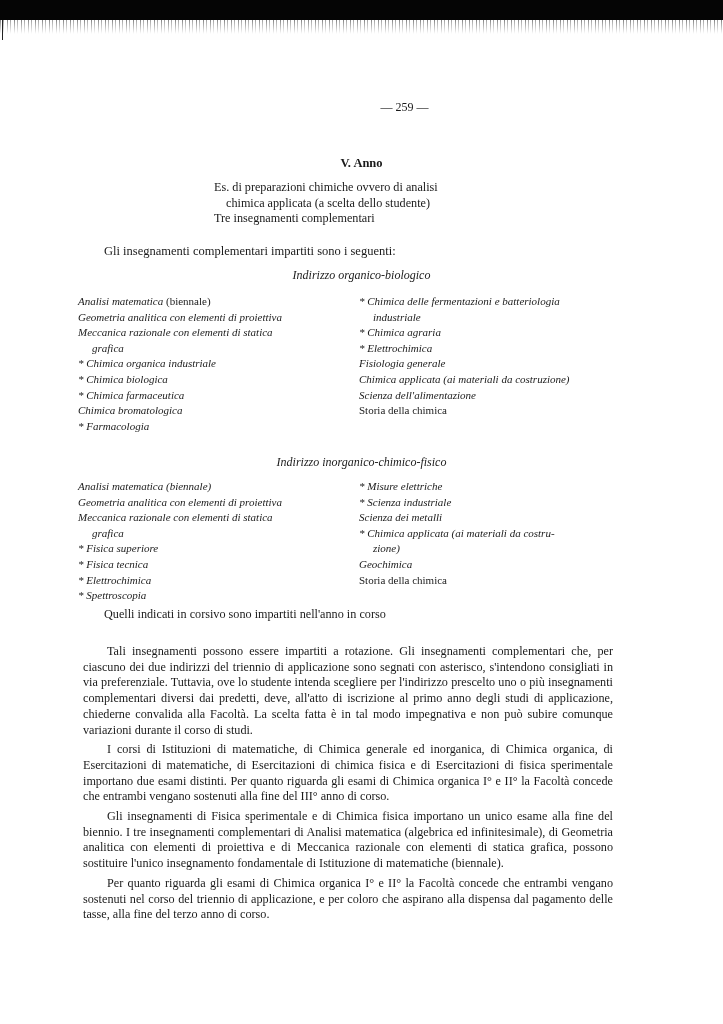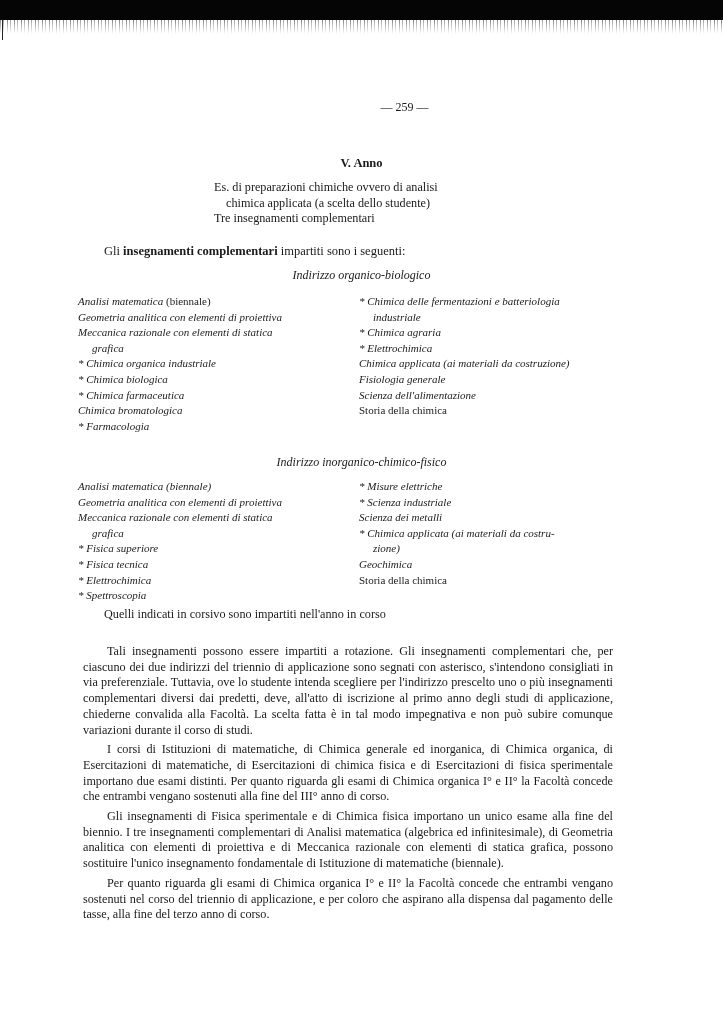--- a/index.html
+++ b/index.html
@@ -20,21 +20,21 @@
       -webkit-mask-image: linear-gradient(#000, transparent);
       mask-image: linear-gradient(#000, transparent);
     }
     .leftedge { position:absolute; left:2px; top:20px; width:1px; height:20px; background:#222; }
     .abs { position: absolute; white-space: nowrap; }
     .pagenum { left: 0; width: 723px; text-align: center; top: 100px; font-size: 12px; margin-left: 43px; }
     .year { left: 0; width: 723px; text-align: center; top: 156px; font-weight: bold; font-size: 12.5px; }
     .block { left: 214px; top: 180px; line-height: 15.5px; }
     .block .indent { padding-left: 12px; }
     .intro { left: 104px; top: 244px; font-size: 12.5px; }
-    .intro b { font-weight: bold; }
+    .intro b { font-weight: normal; }
     .heading { left: 0; width: 723px; text-align: center; font-style: italic; font-size: 12px; }
     .col { line-height: 15.6px; font-size: 11px; }
     .col .it { font-style: italic; }
     .col .ind { padding-left: 14px; }
     .col div { white-space: nowrap; }
     .left { left: 78px; width: 270px; }
     .right { left: 359px; width: 300px; }
     .quelli { left: 104px; top: 607px; }
     .para {
       position: absolute; left: 79px; width: 538px; line-height: 15.7px;
@@ -70,22 +70,22 @@
     <div><span class="it">* Chimica biologica</span></div>
     <div><span class="it">* Chimica farmaceutica</span></div>
     <div><span class="it">Chimica bromatologica</span></div>
     <div><span class="it">* Farmacologia</span></div>
   </div>
 <div class="abs col right" style="top:294px" id="s0r">
     <div><span class="it">* Chimica delle fermentazioni e batteriologia</span></div>
     <div class="ind"><span class="it">industriale</span></div>
     <div><span class="it">* Chimica agraria</span></div>
     <div><span class="it">* Elettrochimica</span></div>
+    <div><span class="it">Fisiologia generale</span></div>
     <div><span class="it">Chimica applicata (ai materiali da costruzione)</span></div>
-    <div><span class="it">Fisiologia generale</span></div>
     <div><span class="it">Scienza dell'alimentazione</span></div>
     <div><span>Storia della chimica</span></div>
   </div>
 
 <div class="abs heading" style="top:455px">Indirizzo inorganico-chimico-fisico</div>
 <div class="abs col left" style="top:479px" id="s1l">
     <div><span class="it">Analisi matematica (biennale)</span></div>
     <div><span class="it">Geometria analitica con elementi di proiettiva</span></div>
     <div><span class="it">Meccanica razionale con elementi di statica</span></div>
     <div class="ind"><span class="it">grafica</span></div>

